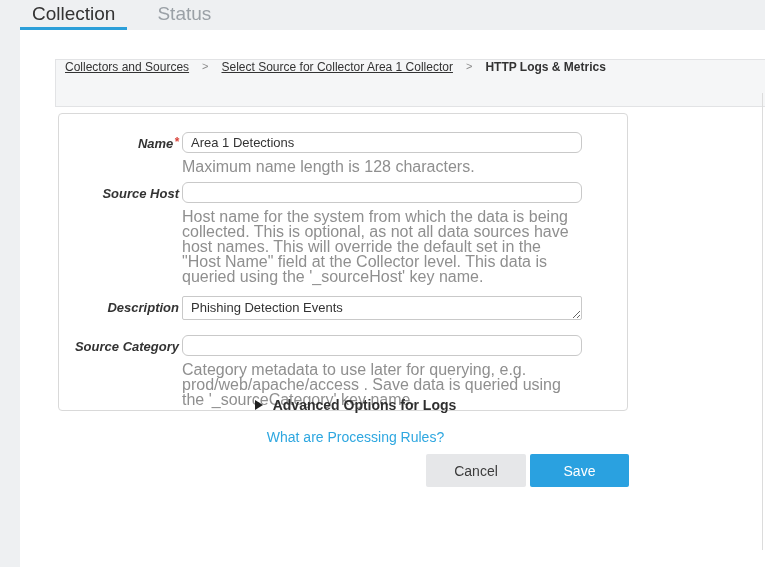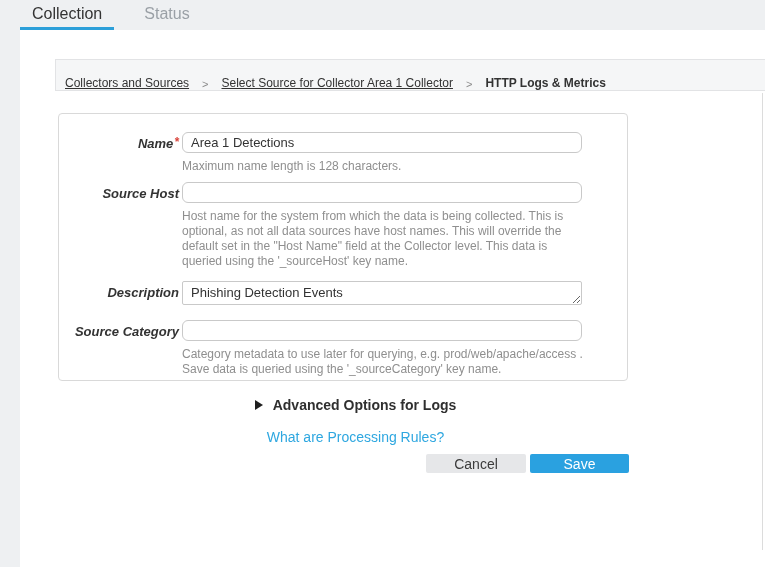--- a/index.html
+++ b/index.html
@@ -15,43 +15,43 @@
   
   .tabbar {
     position: absolute; top: 0; left: 0; right: 0; height: 30px;
     background: #eef0f2;
     display: flex; align-items: stretch;
     padding-left: 20px;
   }
   .tab {
     display: flex; align-items: center; justify-content: flex-end;
     padding: 0 12px;
-    font-size: 16px;
+    font-size: 19px;
     color: #9aa0a6;
     cursor: pointer;
     border-bottom: 3px solid transparent;
   }
   .tab.active {
     color: #333;
     border-bottom: 3px solid #2c9fd9;
   }
   .tab + .tab { margin-left: 18px; }
   
   .left-strip {
     position: absolute; left: 0; top: 30px; width: 20px; bottom: 0;
     background: #eef0f2;
   }
   
   .breadcrumb {
-    position: absolute; left: 55px; right: 0; top: 59px; height: 32px;
+    position: absolute; left: 55px; right: 0; top: 59px; height: 48px;
     background: #f5f6f7;
     border-top: 1px solid #e2e3e5;
     border-bottom: 1px solid #e2e3e5;
     border-left: 1px solid #e2e3e5;
-    display: flex; align-items: flex-end;
+    display: flex; align-items: flex-start;
     padding-left: 9px;
     font-size: 12px;
   }
   .breadcrumb a {
     color: #333; text-decoration: underline; cursor: pointer;
   }
   .breadcrumb .sep {
     color: #8a8a8a; font-size: 11px; margin: 0 13px;
   }
   .breadcrumb .current { color: #333; font-weight: 600; }
@@ -80,21 +80,21 @@
   }
   .ftextarea {
     width: 400px; height: 24px;
     border: 1px solid #c9c9c9; border-radius: 2px;
     padding: 3px 8px 0 8px; font-size: 13px; color: #333;
     font-family: "Liberation Sans", sans-serif;
     resize: both; overflow: hidden; outline: none;
   }
   .fhelp {
     margin-top: 6px; width: 402px;
-    font-size: 12px; line-height: 15px; color: #8f8f8f;
+    font-size: 16px; line-height: 15px; color: #8f8f8f;
   }
   .mt12 { margin-top: 12px; }
   .mt8  { margin-top: 8px; }
   .mt11 { margin-top: 11px; }
   .req { color: #d9453d; margin-left: 1px; position: relative; top: -2px; font-size: 12px; }
   
   .section-row {
     position: absolute; left: 70px; width: 571px;
     display: flex; align-items: center; justify-content: center;
   }
@@ -111,21 +111,21 @@
   }
   .help-link {
     font-size: 14px; color: #2ea7e0; text-decoration: none; cursor: pointer;
   }
   
   .actions {
     position: absolute; left: 58px; top: 454px; width: 571px;
     display: flex; justify-content: flex-end; gap: 4px;
   }
   .btn {
-    height: 19px; font-size: 14px; border: none; border-radius: 2px;
+    height: 33px; font-size: 14px; border: none; border-radius: 2px;
     cursor: pointer; font-family: "Liberation Sans", sans-serif;
   }
   .btn-cancel { width: 100px; background: #e6e7e9; color: #3c3c3c; }
   .btn-save   { width: 99px;  background: #2aa1e0; color: #ffffff; }
   
   .vline {
     position: absolute; left: 762px; top: 93px; width: 1px; height: 457px;
     background: #dcdcdc;
   }
 </style>

